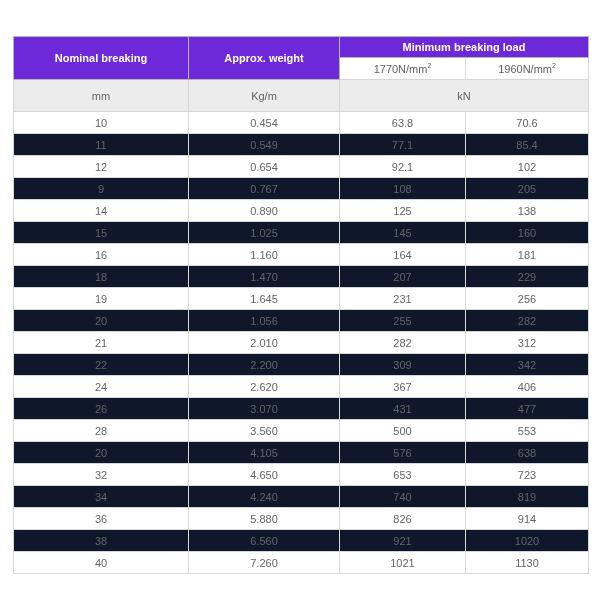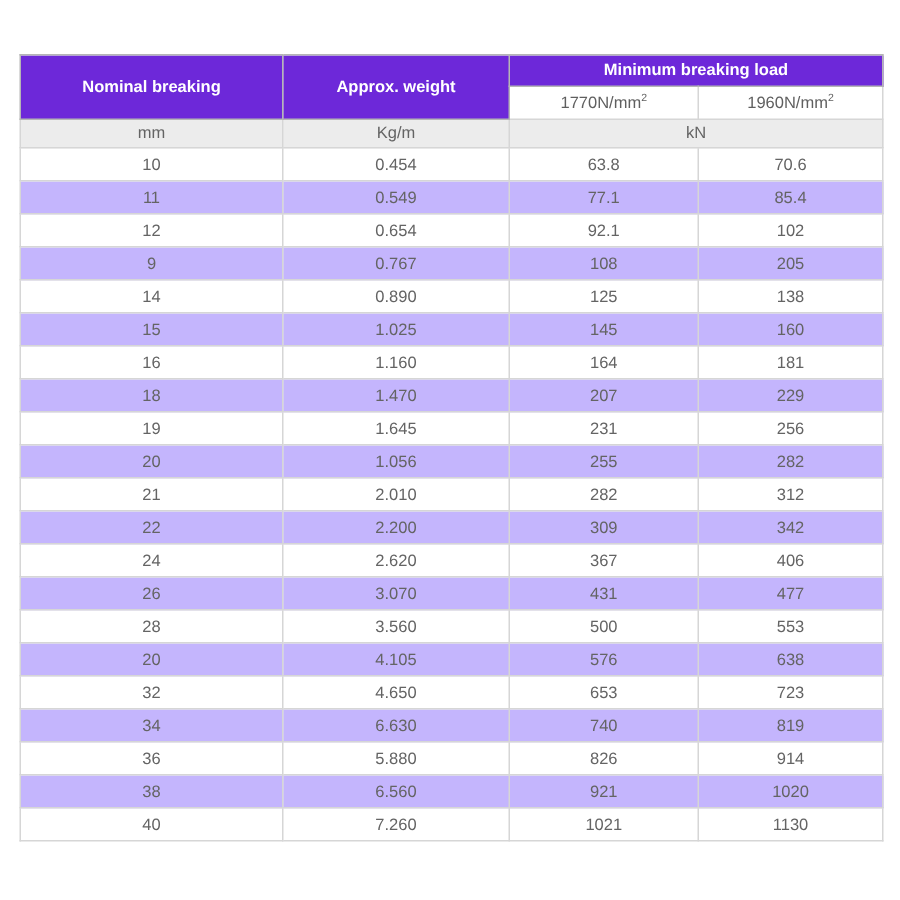--- a/index.html
+++ b/index.html
@@ -46,27 +46,27 @@
     color: #5f5f5f;
     font-weight: normal;
   }
   tr.sub-row th.sub sup {
     font-size: 7px;
     vertical-align: super;
     line-height: 0;
   }
   
   tr.units-row td {
-    height: 19px;
+    height: 32px;
     background: #ececec;
     margin-top: 18px;
   }
   
   tbody tr td { height: 22px; background: #ffffff; }
-  tbody tr.stripe td { background: #c4b5fd; }
+  tbody tr.stripe td { background: #0f172a; }
 </style>
 </head>
 <body>
 
 <div class="page">
   <table class="specs">
     <colgroup>
       <col style="width:175px">
       <col style="width:151px">
       <col style="width:126px">
@@ -186,21 +186,21 @@
           <td>638</td>
         </tr>
         <tr>
           <td>32</td>
           <td>4.650</td>
           <td>653</td>
           <td>723</td>
         </tr>
         <tr class="stripe">
           <td>34</td>
-          <td>6.630</td>
+          <td>4.240</td>
           <td>740</td>
           <td>819</td>
         </tr>
         <tr>
           <td>36</td>
           <td>5.880</td>
           <td>826</td>
           <td>914</td>
         </tr>
         <tr class="stripe">

